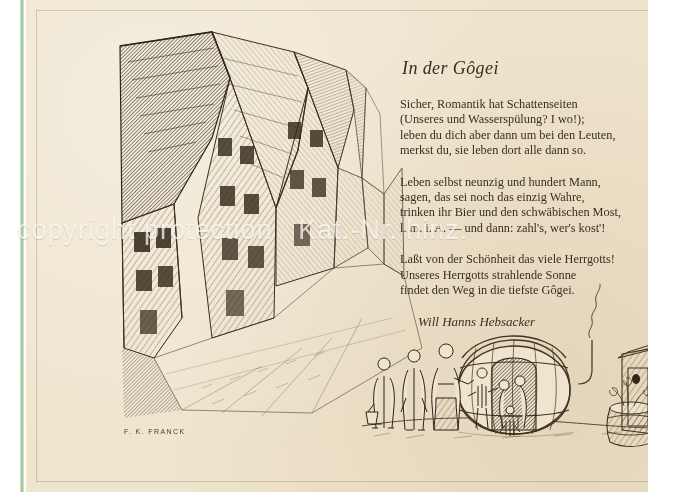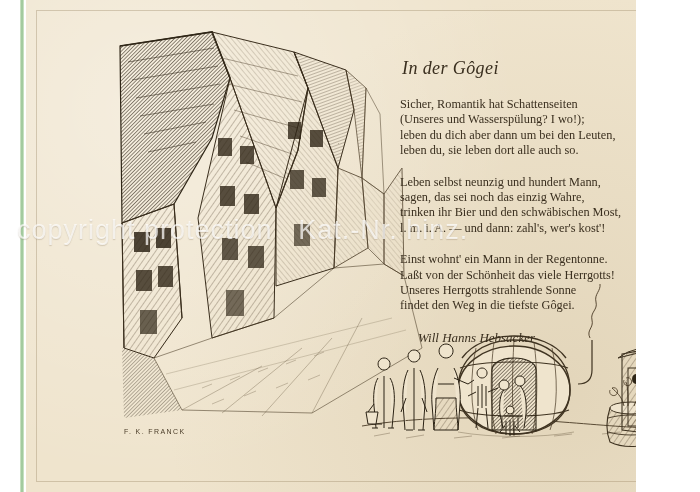--- a/index.html
+++ b/index.html
@@ -7,20 +7,21 @@
     padding: 0;
     background: #ffffff;
   }
   #root {
     position: relative;
     width: 636px;
     height: 492px;
     overflow: hidden;
     background: #ffffff;
     font-family: "Liberation Serif", serif;
+    padding-left: 12px;
   }
   
   .left-margin {
     position: absolute;
     left: 0; top: 0;
     width: 26px; height: 492px;
     background: #ffffff;
   }
   .green-stripe {
     position: absolute;
@@ -270,32 +271,31 @@
       <div class="signature">F. K. FRANCK</div>
     </div>
 
     <div class="poem">
       <div class="poem-title">In der Gôgei</div>
 
       <div class="stanza">
         <span class="line">Sicher, Romantik hat Schattenseiten</span>
         <span class="line">(Unseres und Wasserspülung? I wo!);</span>
         <span class="line">leben du dich aber dann um bei den Leuten,</span>
-        <span class="line">leben du, sie leben dort alle auch so.</span>
+        <span class="line">merkst du, sie leben dort alle dann so.</span>
       </div>
 
       <div class="stanza">
         <span class="line">Leben selbst neunzig und hundert Mann,</span>
         <span class="line">sagen, das sei noch das einzig Wahre,</span>
         <span class="line">trinken ihr Bier und den schwäbischen Most,</span>
         <span class="line">l. m. i. A. — und dann: zahl's, wer's kost'!</span>
       </div>
 
       <div class="stanza">
-        <span class="line">Einst wohnt' ein Mann in der Regentonne.</span>
         <span class="line">Laßt von der Schönheit das viele Herrgotts!</span>
         <span class="line">Unseres Herrgotts strahlende Sonne</span>
         <span class="line">findet den Weg in die tiefste Gôgei.</span>
       </div>
 
       <div class="poem-author">Will Hanns Hebsacker</div>
     </div>
   </div>
 
   <div class="watermark">copyright protection   Kat.-Nr. hinz.</div>

